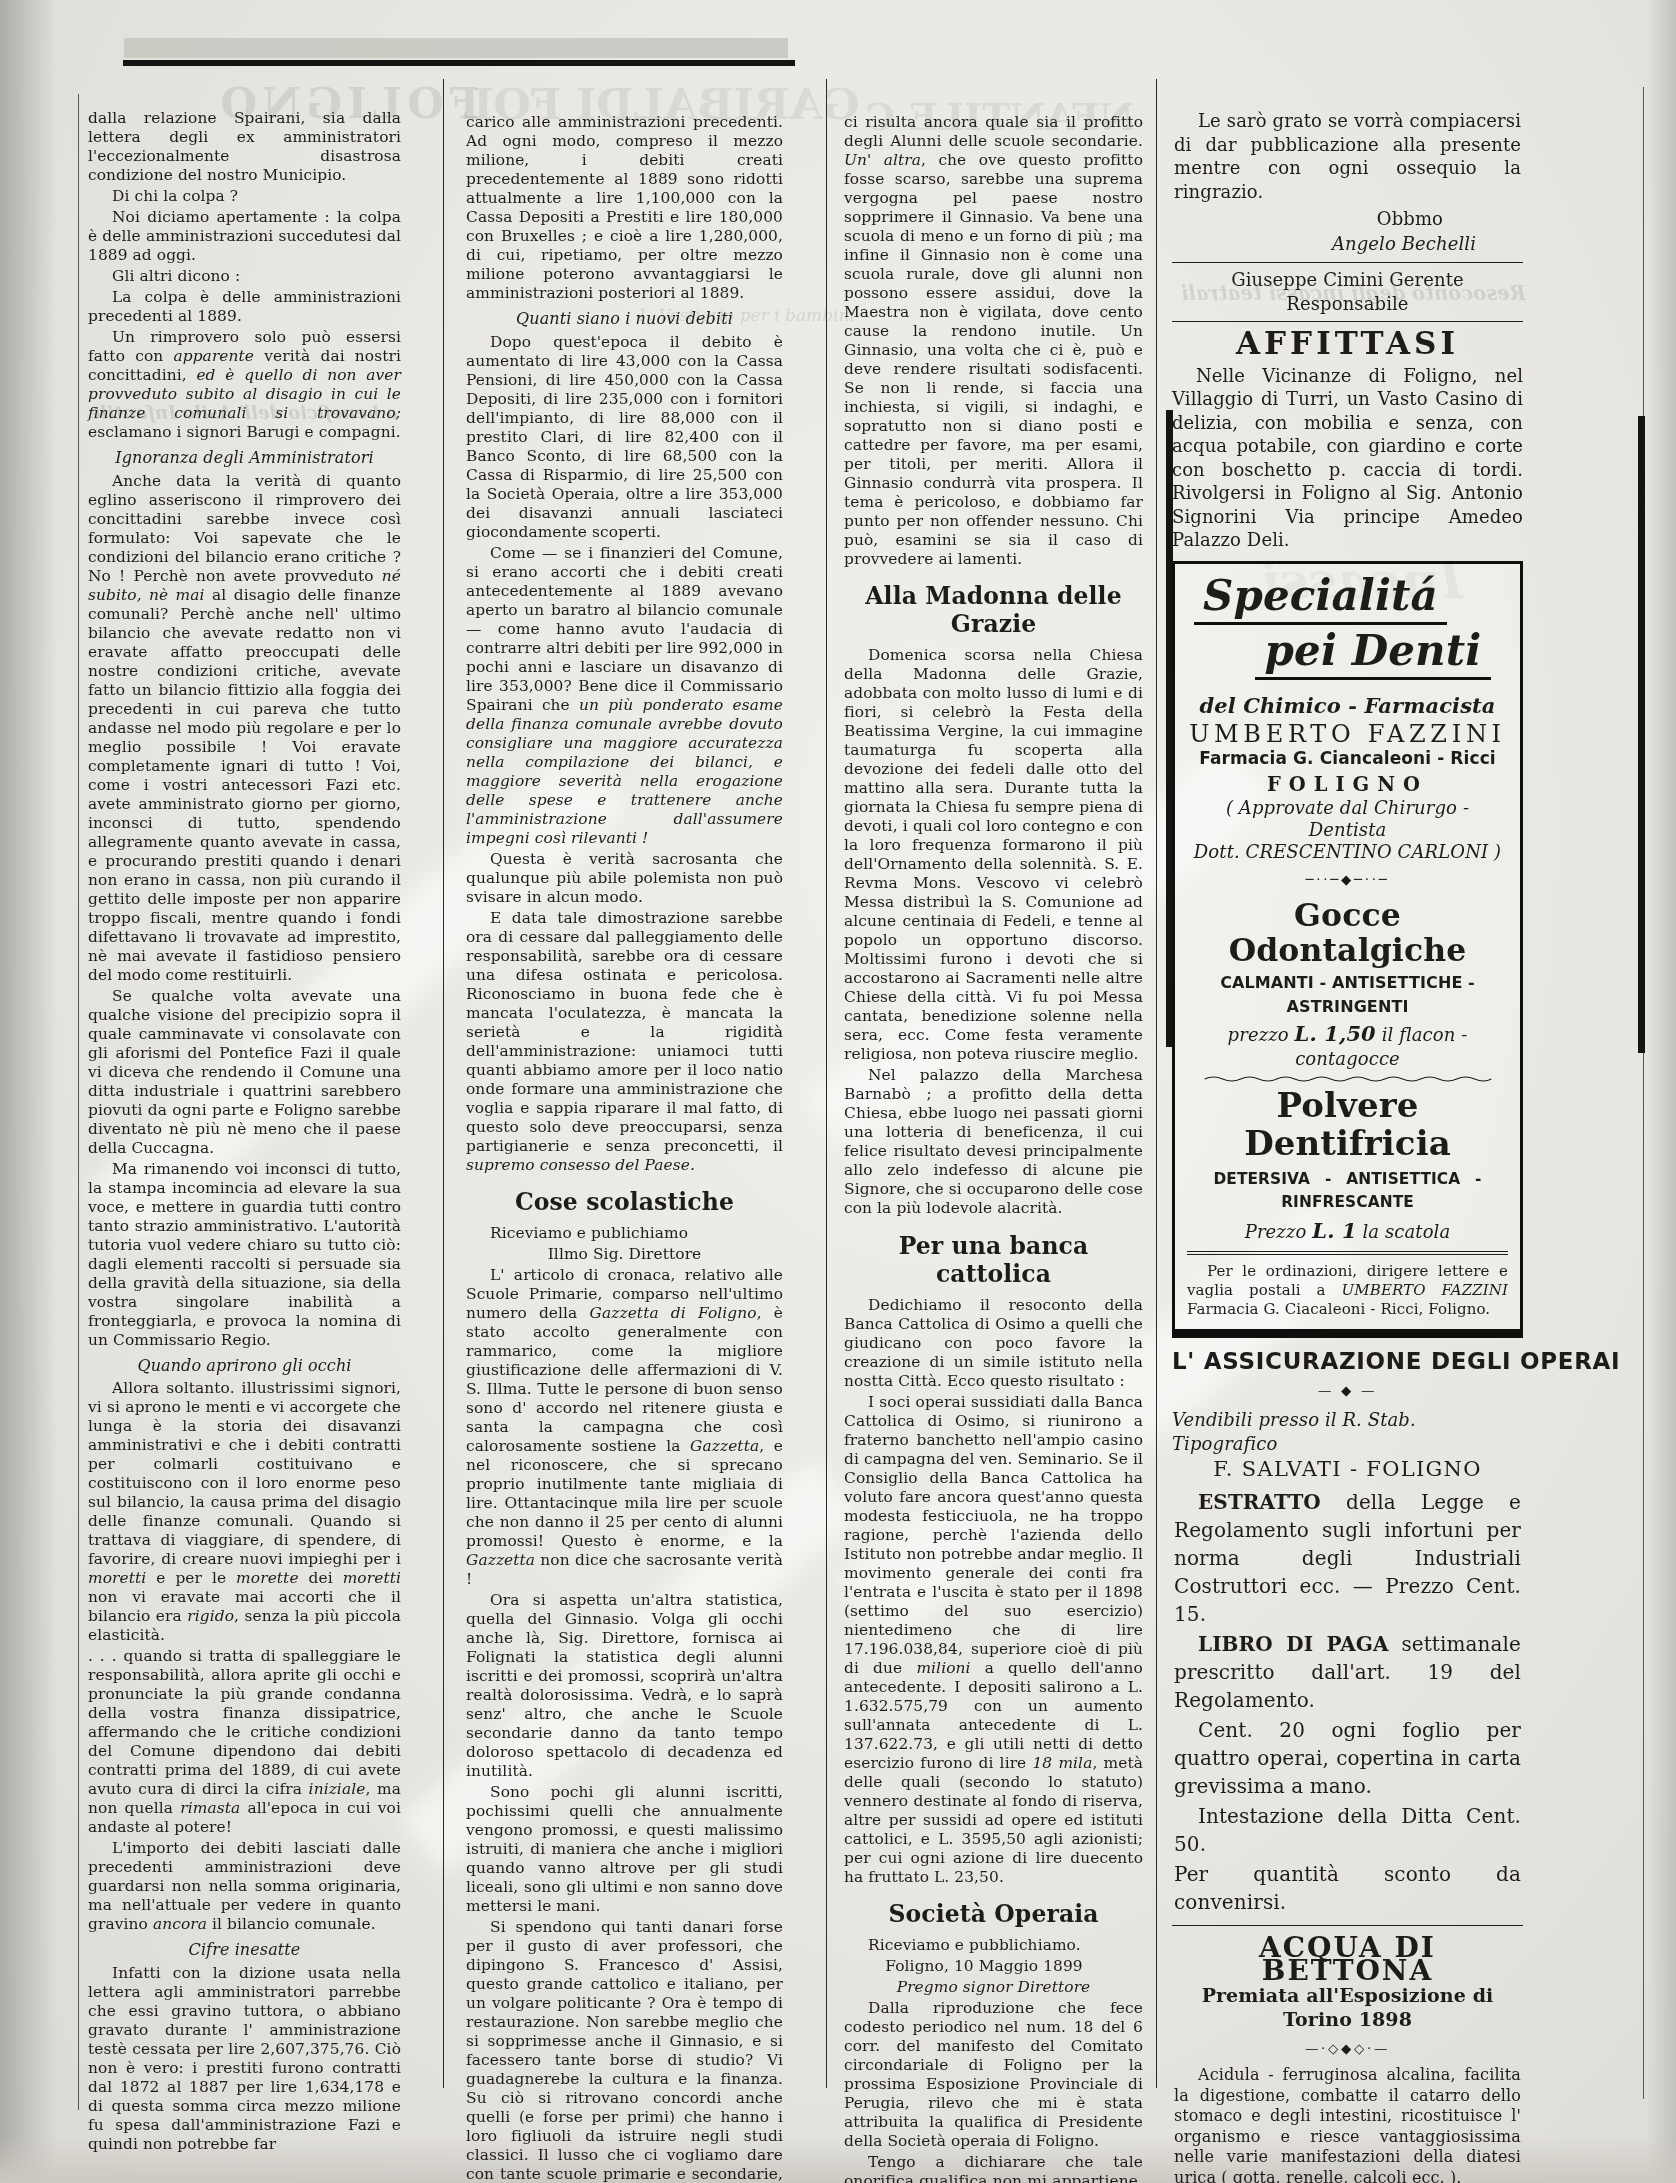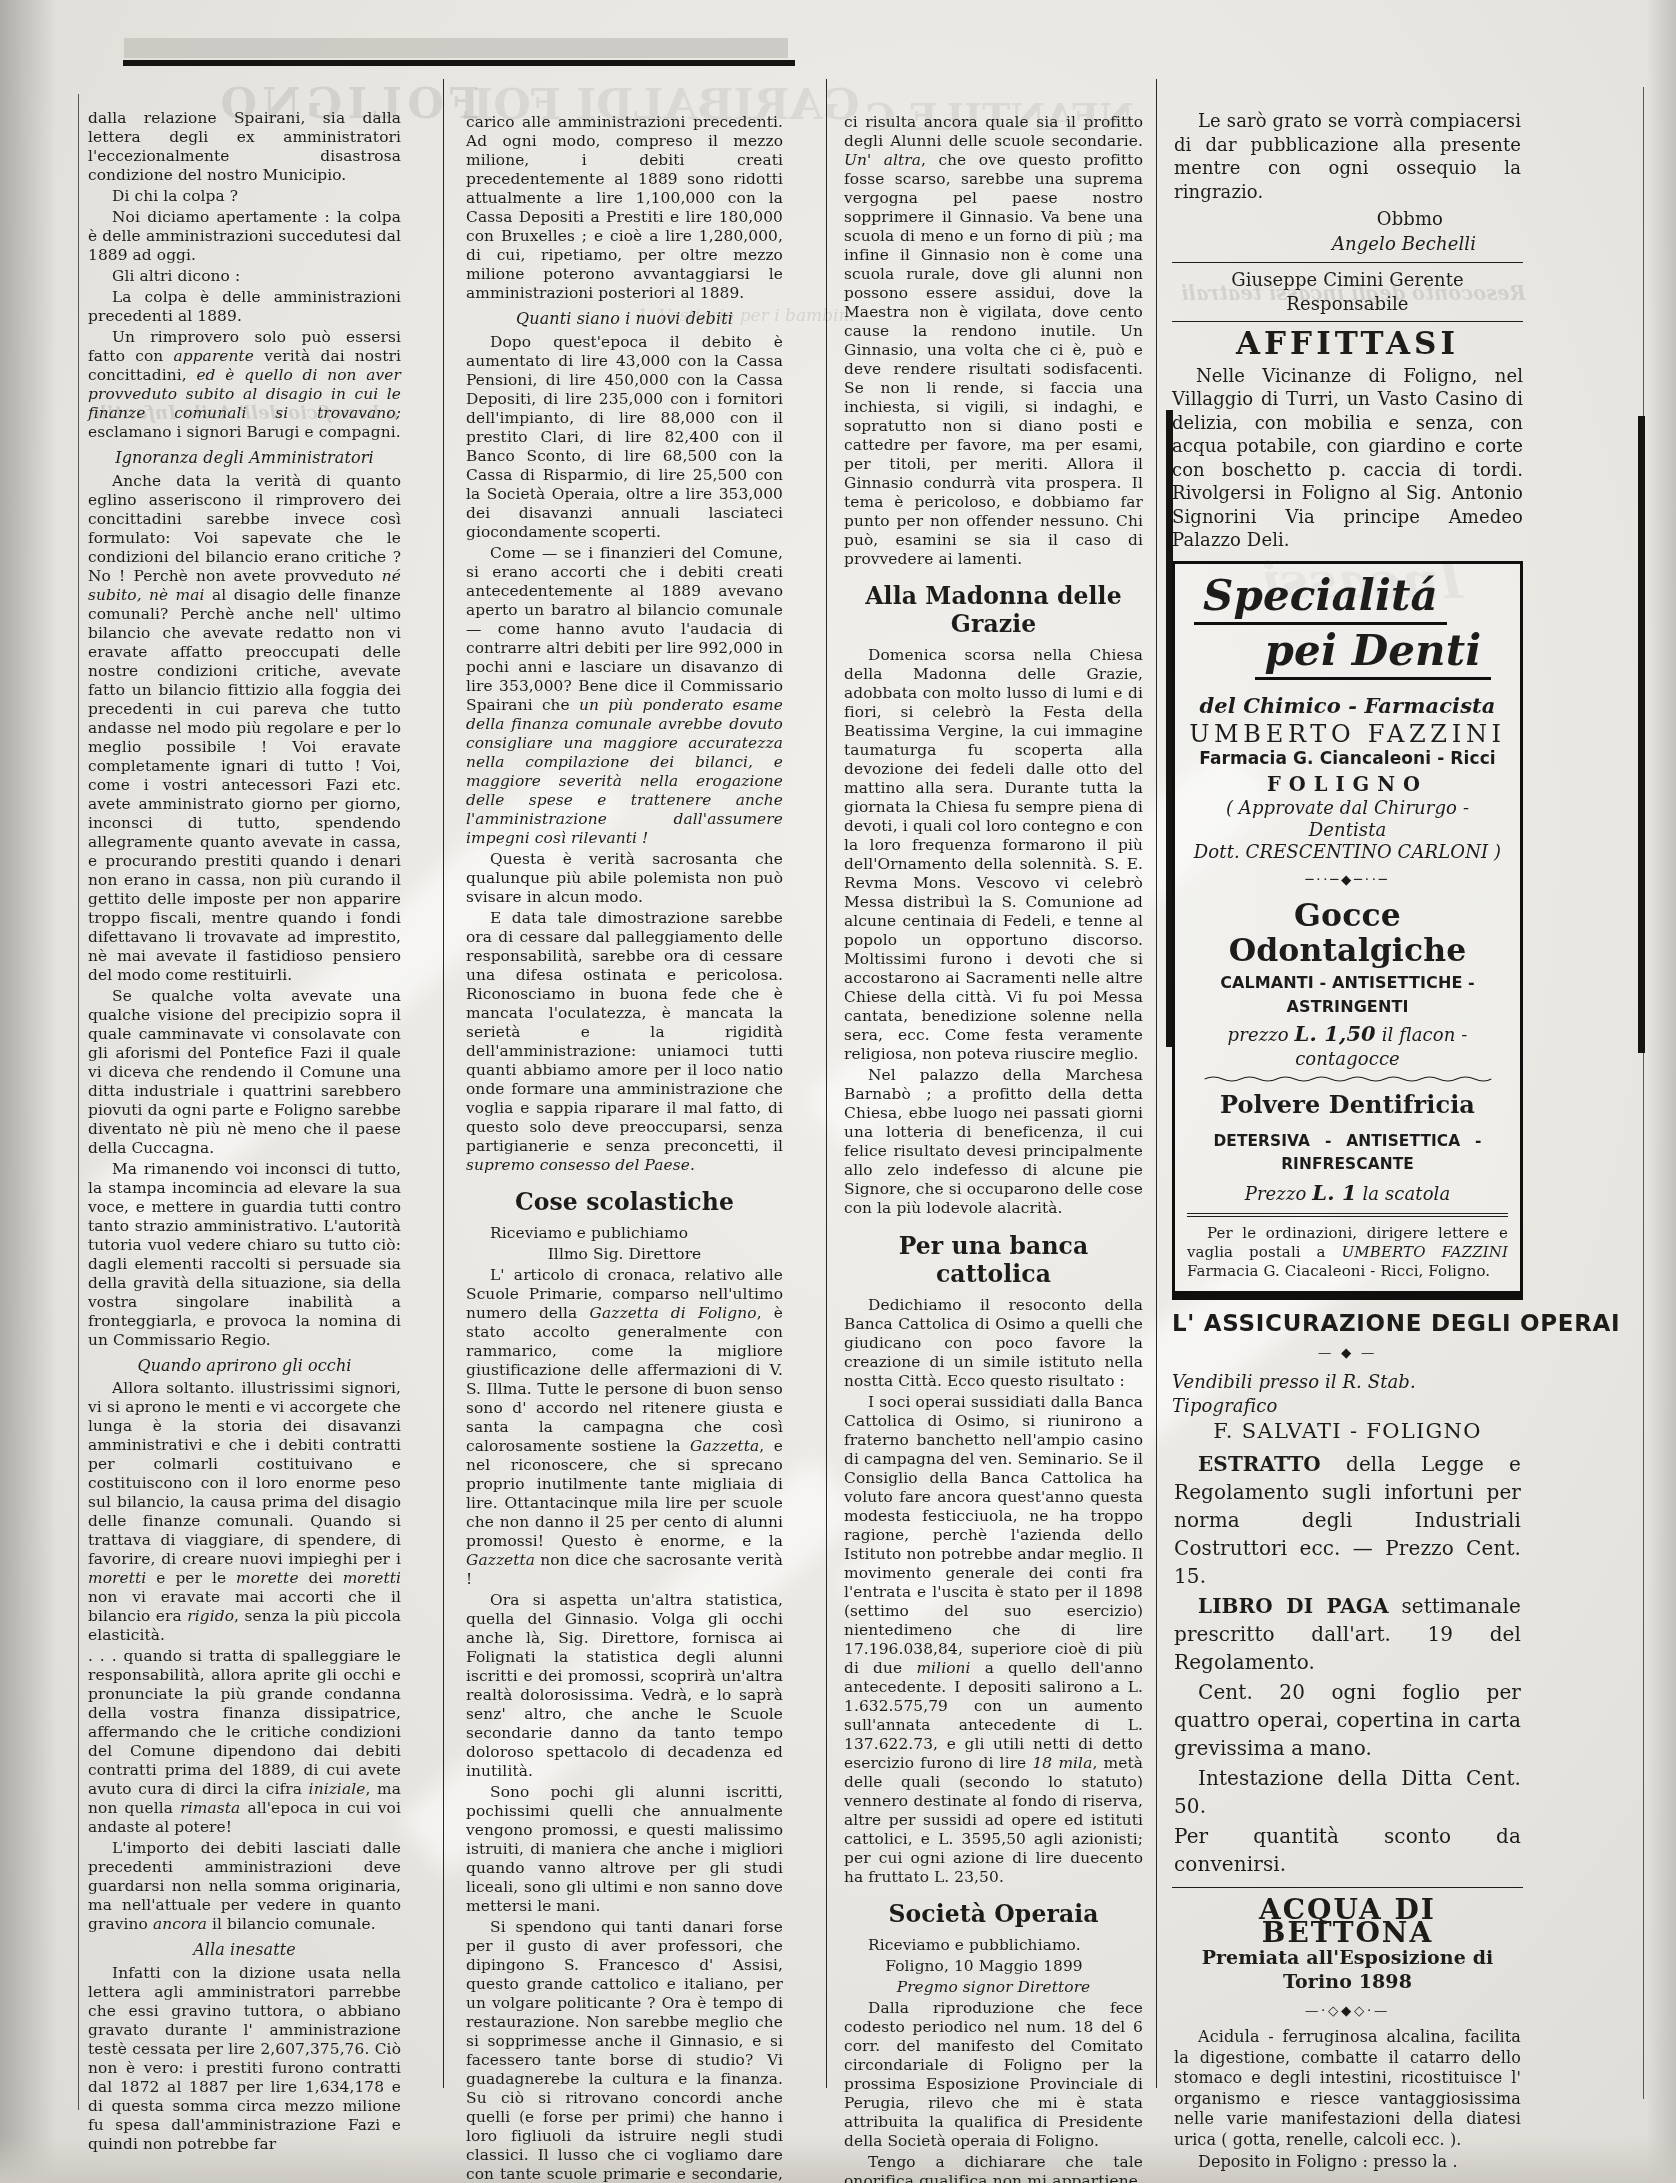--- a/index.html
+++ b/index.html
@@ -43,21 +43,21 @@
   .fazzini{font-size:24px;text-align:center;letter-spacing:4.7px;margin-top:5.4px;}
   .farm{font-family:"DejaVu Sans","Liberation Sans",sans-serif;font-weight:bold;font-size:17px;text-align:center;margin-top:1px;}
   .fol{font-weight:bold;font-size:19.5px;text-align:center;letter-spacing:8px;margin-top:2.7px;}
   .appr{font-style:italic;font-size:18px;text-align:center;line-height:22px;}
   .orn{text-align:center;font-size:13.4px;letter-spacing:2.7px;margin:5.4px 0;color:#1c1a18;}
   .gocce{font-weight:bold;font-size:31.5px;text-align:center;line-height:35px;margin-top:2.7px;}
   .calm{font-family:"DejaVu Sans","Liberation Sans",sans-serif;font-weight:bold;font-size:16px;text-align:center;margin-top:4px;}
   .price{font-style:italic;font-size:18px;text-align:center;margin-top:4px;}
   .price b{font-size:21px;}
   .wave{display:block;margin:5.4px auto 2.7px;}
-  .polvere{font-weight:bold;font-size:24px;text-align:center;line-height:38px;}
+  .polvere{font-weight:bold;font-size:34px;text-align:center;line-height:38px;}
   .deter{font-family:"DejaVu Sans","Liberation Sans",sans-serif;font-weight:bold;font-size:15.4px;text-align:center;word-spacing:9.4px;margin-top:5.4px;}
   .thin2{border-top:0.7px solid #1f1d1b;border-bottom:0.7px solid #1f1d1b;height:2px;margin:8px 0 6.7px;}
   .ord{font-size:15px;line-height:19px;text-indent:20px;margin:0;}
 
   .assic-title{font-family:"DejaVu Sans","Liberation Sans",sans-serif;font-weight:bold;font-size:23px;text-align:center;white-space:nowrap;letter-spacing:0.7px;margin:6.7px 0 1.3px;}
   .vend{font-style:italic;font-size:18px;text-align:left;margin-top:4px;}
   .salvati{font-size:21px;text-align:center;letter-spacing:1.3px;margin:2.7px 0 6.7px;}
   .big{font-size:20px;line-height:28px;}
 
   .bettona-title{font-weight:bold;font-size:28px;text-align:center;letter-spacing:2px;margin:9.4px 0 1.3px;}
@@ -108,21 +108,21 @@
       <p class="blk p">La colpa è delle amministrazioni precedenti al 1889.</p>
       <p class="blk p">Un rimprovero solo può essersi fatto con <i>apparente</i> verità dai nostri concittadini, <i>ed è quello di non aver provveduto subito al disagio in cui le finanze comunali si trovavano;</i> esclamano i signori Barugi e compagni.</p>
       <p class="blk hi">Ignoranza degli Amministratori</p>
       <p class="blk p">Anche data la verità di quanto eglino asseriscono il rimprovero dei concittadini sarebbe invece così formulato: Voi sapevate che le condizioni del bilancio erano critiche ? No ! Perchè non avete provveduto <i>né subito, nè mai</i> al disagio delle finanze comunali? Perchè anche nell' ultimo bilancio che avevate redatto non vi eravate affatto preoccupati delle nostre condizioni critiche, avevate fatto un bilancio fittizio alla foggia dei precedenti in cui pareva che tutto andasse nel modo più regolare e per lo meglio possibile ! Voi eravate completamente ignari di tutto ! Voi, come i vostri antecessori Fazi etc. avete amministrato giorno per giorno, inconsci di tutto, spendendo allegramente quanto avevate in cassa, e procurando prestiti quando i denari non erano in cassa, non più curando il gettito delle imposte per non apparire troppo fiscali, mentre quando i fondi difettavano li trovavate ad imprestito, nè mai avevate il fastidioso pensiero del modo come restituirli.</p>
       <p class="blk p">Se qualche volta avevate una qualche visione del precipizio sopra il quale camminavate vi consolavate con gli aforismi del Pontefice Fazi il quale vi diceva che rendendo il Comune una ditta industriale i quattrini sarebbero piovuti da ogni parte e Foligno sarebbe diventato nè più nè meno che il paese della Cuccagna.</p>
       <p class="blk p">Ma rimanendo voi inconsci di tutto, la stampa incomincia ad elevare la sua voce, e mettere in guardia tutti contro tanto strazio amministrativo. L'autorità tutoria vuol vedere chiaro su tutto ciò: dagli elementi raccolti si persuade sia della gravità della situazione, sia della vostra singolare inabilità a fronteggiarla, e provoca la nomina di un Commissario Regio.</p>
       <p class="blk hi">Quando aprirono gli occhi</p>
       <p class="blk p">Allora soltanto. illustrissimi signori, vi si aprono le menti e vi accorgete che lunga è la storia dei disavanzi amministrativi e che i debiti contratti per colmarli costituivano e costituiscono con il loro enorme peso sul bilancio, la causa prima del disagio delle finanze comunali. Quando si trattava di viaggiare, di spendere, di favorire, di creare nuovi impieghi per i <i>moretti</i> e per le <i>morette</i> dei <i>moretti</i> non vi eravate mai accorti che il bilancio era <i>rigido</i>, senza la più piccola elasticità.</p>
       <p class="blk p ni">. . . quando si tratta di spalleggiare le responsabilità, allora aprite gli occhi e pronunciate la più grande condanna della vostra finanza dissipatrice, affermando che le critiche condizioni del Comune dipendono dai debiti contratti prima del 1889, di cui avete avuto cura di dirci la cifra <i>iniziale</i>, ma non quella <i>rimasta</i> all'epoca in cui voi andaste al potere!</p>
       <p class="blk p">L'importo dei debiti lasciati dalle precedenti amministrazioni deve guardarsi non nella somma originaria, ma nell'attuale per vedere in quanto gravino <i>ancora</i> il bilancio comunale.</p>
-      <p class="blk hi">Alla inesatte</p>
+      <p class="blk hi">Cifre inesatte</p>
       <p class="blk p">Infatti con la dizione usata nella lettera agli amministratori parrebbe che essi gravino tuttora, o abbiano gravato durante l' amministrazione testè cessata per lire 2,607,375,76. Ciò non è vero: i prestiti furono contratti dal 1872 al 1887 per lire 1,634,178 e di questa somma circa mezzo milione fu spesa dall'amministrazione Fazi e quindi non potrebbe far</p>
     </div>
   <div class="col" style="left:464px;top:111px;width:321px;">
       <p class="blk p ni">carico alle amministrazioni precedenti. Ad ogni modo, compreso il mezzo milione, i debiti creati precedentemente al 1889 sono ridotti attualmente a lire 1,100,000 con la Cassa Depositi a Prestiti e lire 180,000 con Bruxelles ; e cioè a lire 1,280,000, di cui, ripetiamo, per oltre mezzo milione poterono avvantaggiarsi le amministrazioni posteriori al 1889.</p>
       <p class="blk hi">Quanti siano i nuovi debiti</p>
       <p class="blk p">Dopo quest'epoca il debito è aumentato di lire 43,000 con la Cassa Pensioni, di lire 450,000 con la Cassa Depositi, di lire 235,000 con i fornitori dell'impianto, di lire 88,000 con il prestito Clari, di lire 82,400 con il Banco Sconto, di lire 68,500 con la Cassa di Risparmio, di lire 25,500 con la Società Operaia, oltre a lire 353,000 dei disavanzi annuali lasciateci giocondamente scoperti.</p>
       <p class="blk p">Come — se i finanzieri del Comune, si erano accorti che i debiti creati antecedentemente al 1889 avevano aperto un baratro al bilancio comunale — come hanno avuto l'audacia di contrarre altri debiti per lire 992,000 in pochi anni e lasciare un disavanzo di lire 353,000? Bene dice il Commissario Spairani che <i>un più ponderato esame della finanza comunale avrebbe dovuto consigliare una maggiore accuratezza nella compilazione dei bilanci, e maggiore severità nella erogazione delle spese e trattenere anche l'amministrazione dall'assumere impegni così rilevanti !</i></p>
       <p class="blk p">Questa è verità sacrosanta che qualunque più abile polemista non può svisare in alcun modo.</p>
       <p class="blk p">E data tale dimostrazione sarebbe ora di cessare dal palleggiamento delle responsabilità, sarebbe ora di cessare una difesa ostinata e pericolosa. Riconosciamo in buona fede che è mancata l'oculatezza, è mancata la serietà e la rigidità dell'amministrazione: uniamoci tutti quanti abbiamo amore per il loco natio onde formare una amministrazione che voglia e sappia riparare il mal fatto, di questo solo deve preoccuparsi, senza partigianerie e senza preconcetti, il <i>supremo consesso del Paese.</i></p>
       <p class="blk hb">Cose scolastiche</p>

